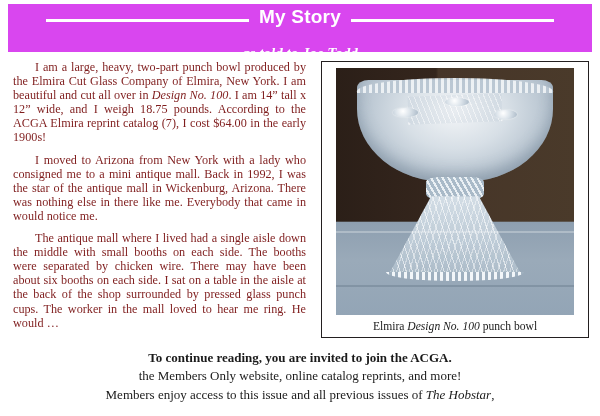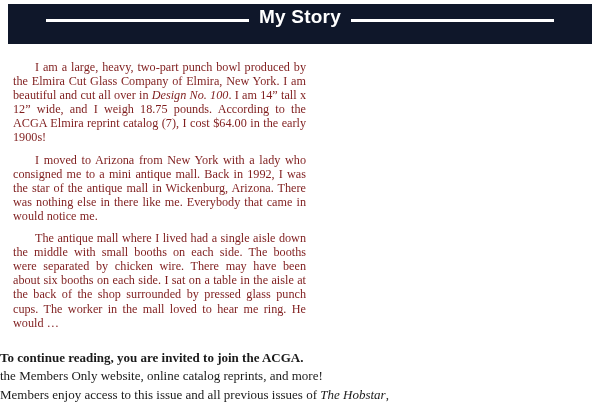--- a/index.html
+++ b/index.html
@@ -19,22 +19,22 @@
     height: 416px;
     background: #ffffff;
   }
 
   
   .banner {
     position: absolute;
     left: 8px;
     top: 4px;
     width: 584px;
-    height: 40px;
-    background: #0f172a;
+    height: 48px;
+    background: #d946ef;
     box-sizing: border-box;
   }
   .banner-title-row {
     display: flex;
     align-items: center;
     justify-content: center;
     height: 25px;
     padding: 0 38px 0 38px;
     box-sizing: border-box;
   }
@@ -225,20 +225,21 @@
     color: #1a1a1a;
   }
   .caption i { font-style: italic; }
 
   
   .footer {
     position: absolute;
     left: 0;
     right: 0;
     top: 349px;
+    text-align: center;
     color: #1a1a1a;
   }
   .footer-cta {
     font-size: 13px;
     font-weight: bold;
     line-height: 17px;
   }
   .footer-line {
     font-size: 13px;
     line-height: 19px;
@@ -264,20 +265,41 @@
       <span>I am a large, heavy, two-part punch bowl produced by the Elmira Cut Glass Company of Elmira, New York.  I am beautiful and cut all over in </span><i>Design No. 100</i><span>.  I am 14” tall x 12” wide, and I weigh 18.75 pounds.   According to the ACGA Elmira reprint catalog (7), I cost $64.00 in the early 1900s!</span>
     </p>
     <p>
       <span>I moved to Arizona from New York with a lady who consigned me to a mini antique mall.  Back in 1992, I was the star of the antique mall in Wickenburg, Arizona.   There was nothing else in there like me. Everybody that came in would notice me.</span>
     </p>
     <p>
       <span>The antique mall where I lived had a single aisle down the middle with small booths on each side.  The booths were separated by chicken wire.   There may have been about six booths on each side.  I sat on a table in the aisle at the back of the shop surrounded by pressed glass punch cups.   The worker in the mall loved to hear me ring.  He would …</span>
     </p>
   </div>
 
+  <div class="figure">
+    <div class="photo">
+      <div class="photo-inner">
+        <div class="bowl">
+          <div class="bowl-star"></div>
+          <div class="hob hob-a"></div>
+          <div class="hob hob-b"></div>
+          <div class="hob hob-c"></div>
+        </div>
+        <div class="bowl-rim"></div>
+        <div class="stem"></div>
+        <div class="foot"></div>
+        <div class="foot-edge"></div>
+        <div class="cloth-fold"></div>
+        <div class="cloth-fold2"></div>
+      </div>
+    </div>
+    <div class="caption">
+      <span>Elmira </span><i>Design No. 100</i><span> punch bowl</span>
+    </div>
+  </div>
 
   <div class="footer">
     <div class="footer-cta">To continue reading, you are invited to join the ACGA.</div>
     <div class="footer-line">the Members Only website, online catalog reprints, and more!</div>
     <div class="footer-line">
       <span>Members enjoy access to this issue and all previous issues of </span><i>The Hobstar</i><span>,</span>
     </div>
   </div>
 
 </div>

